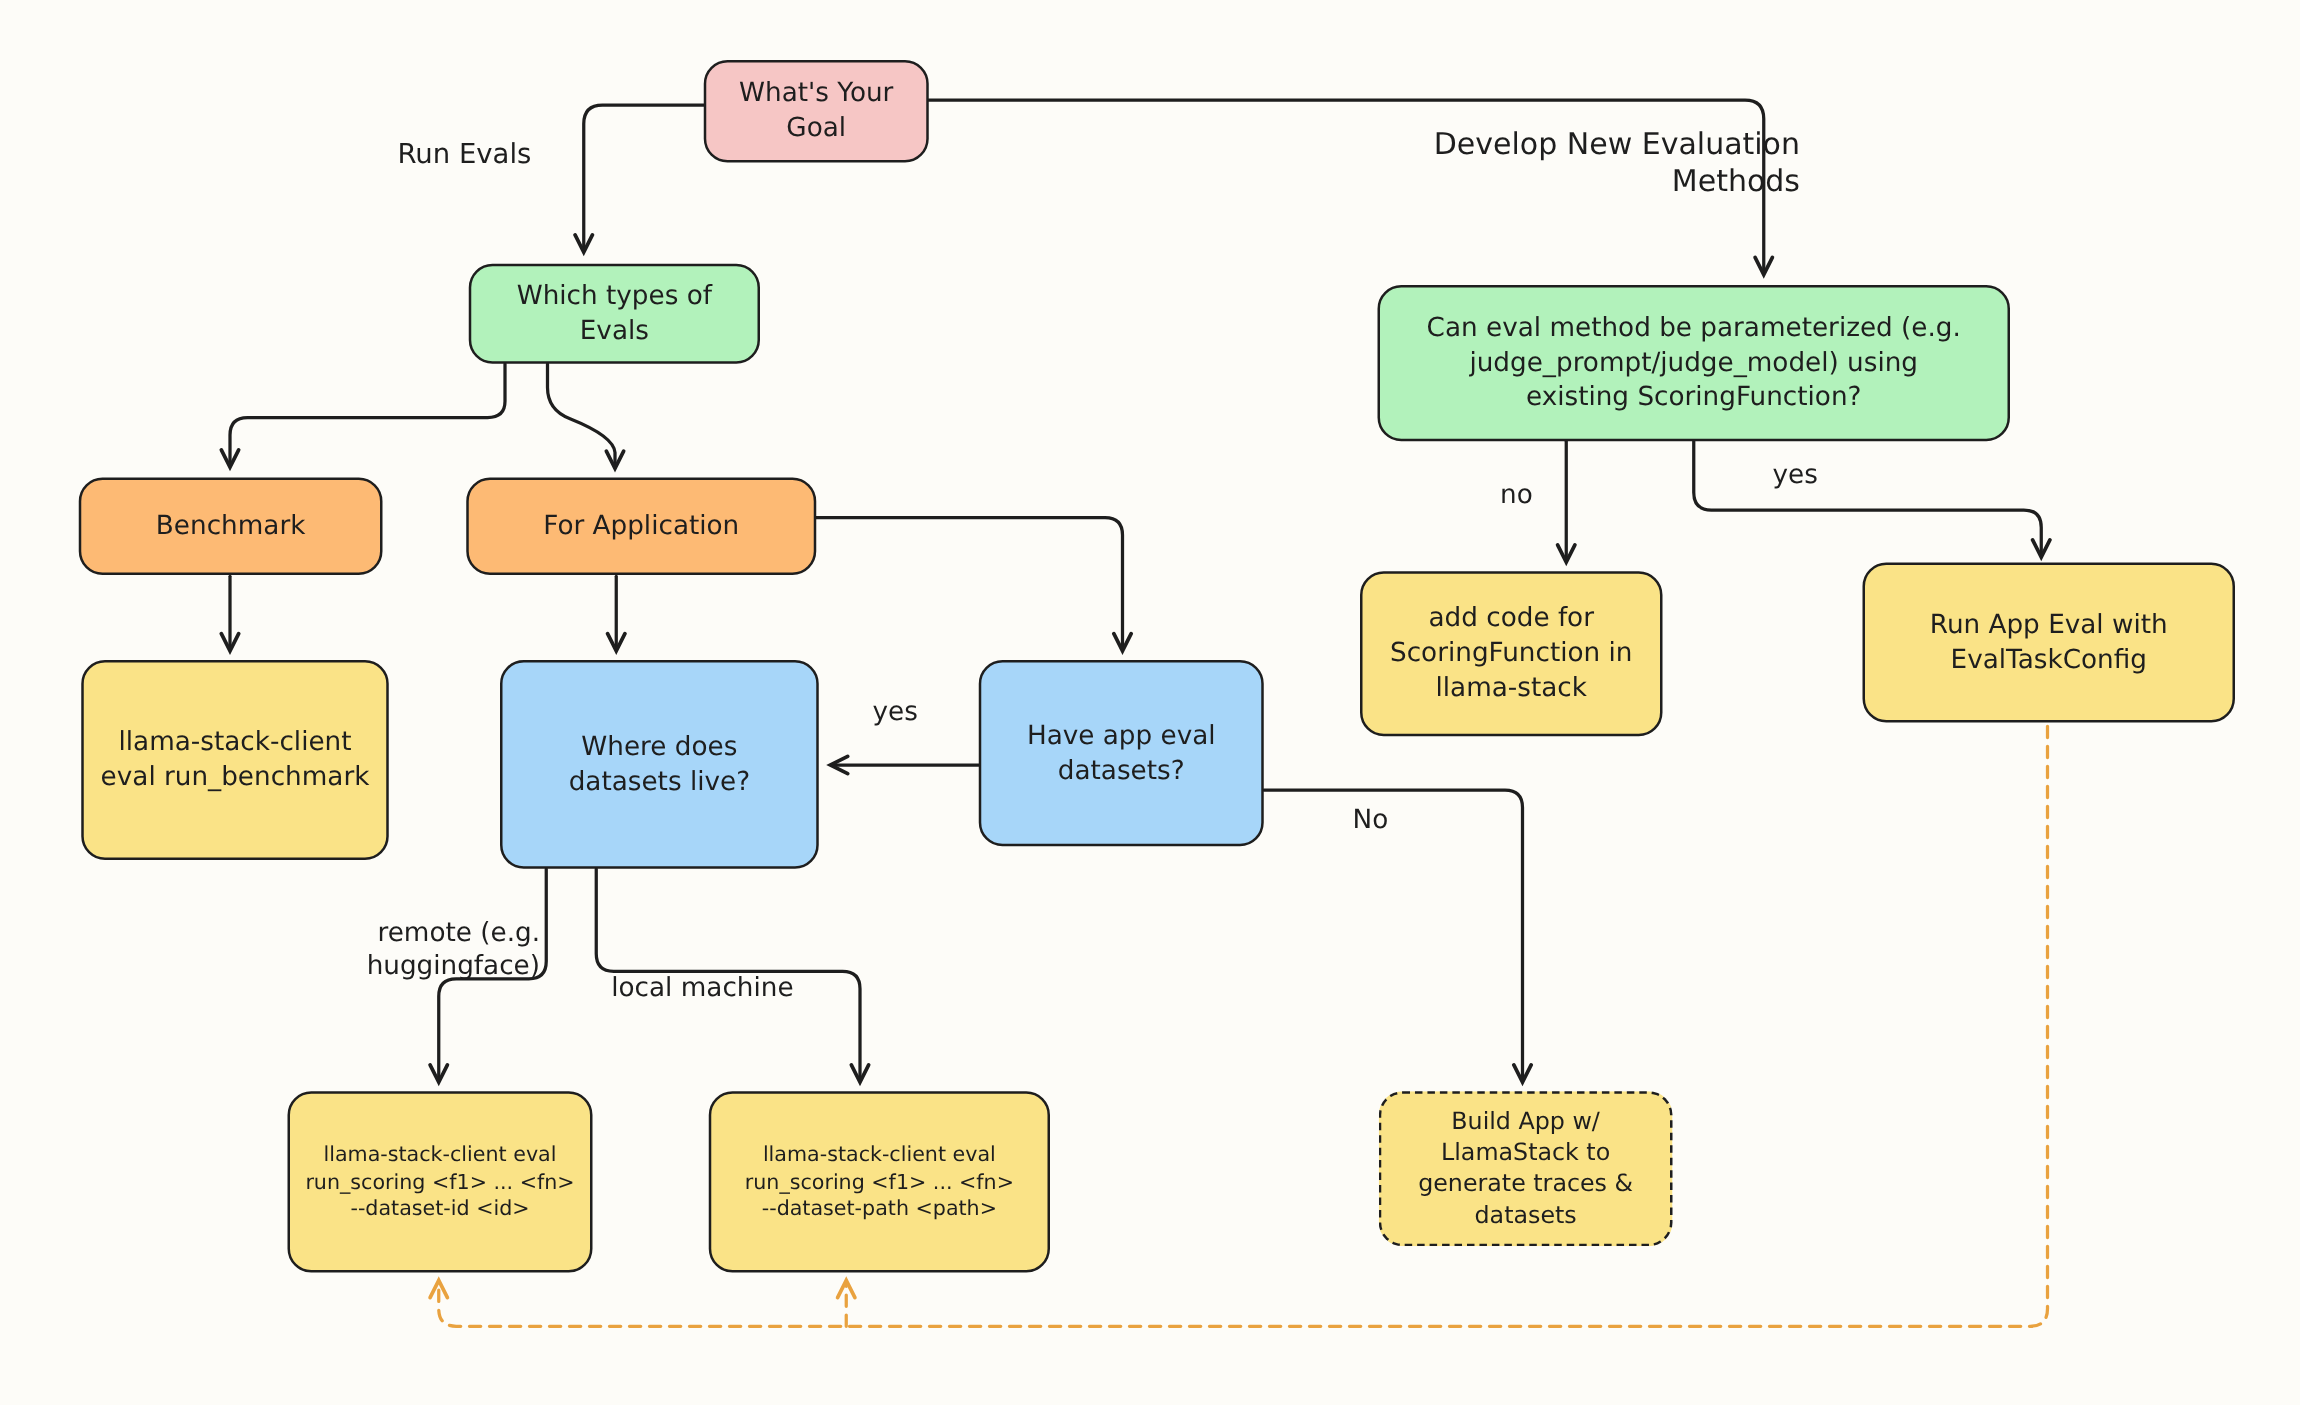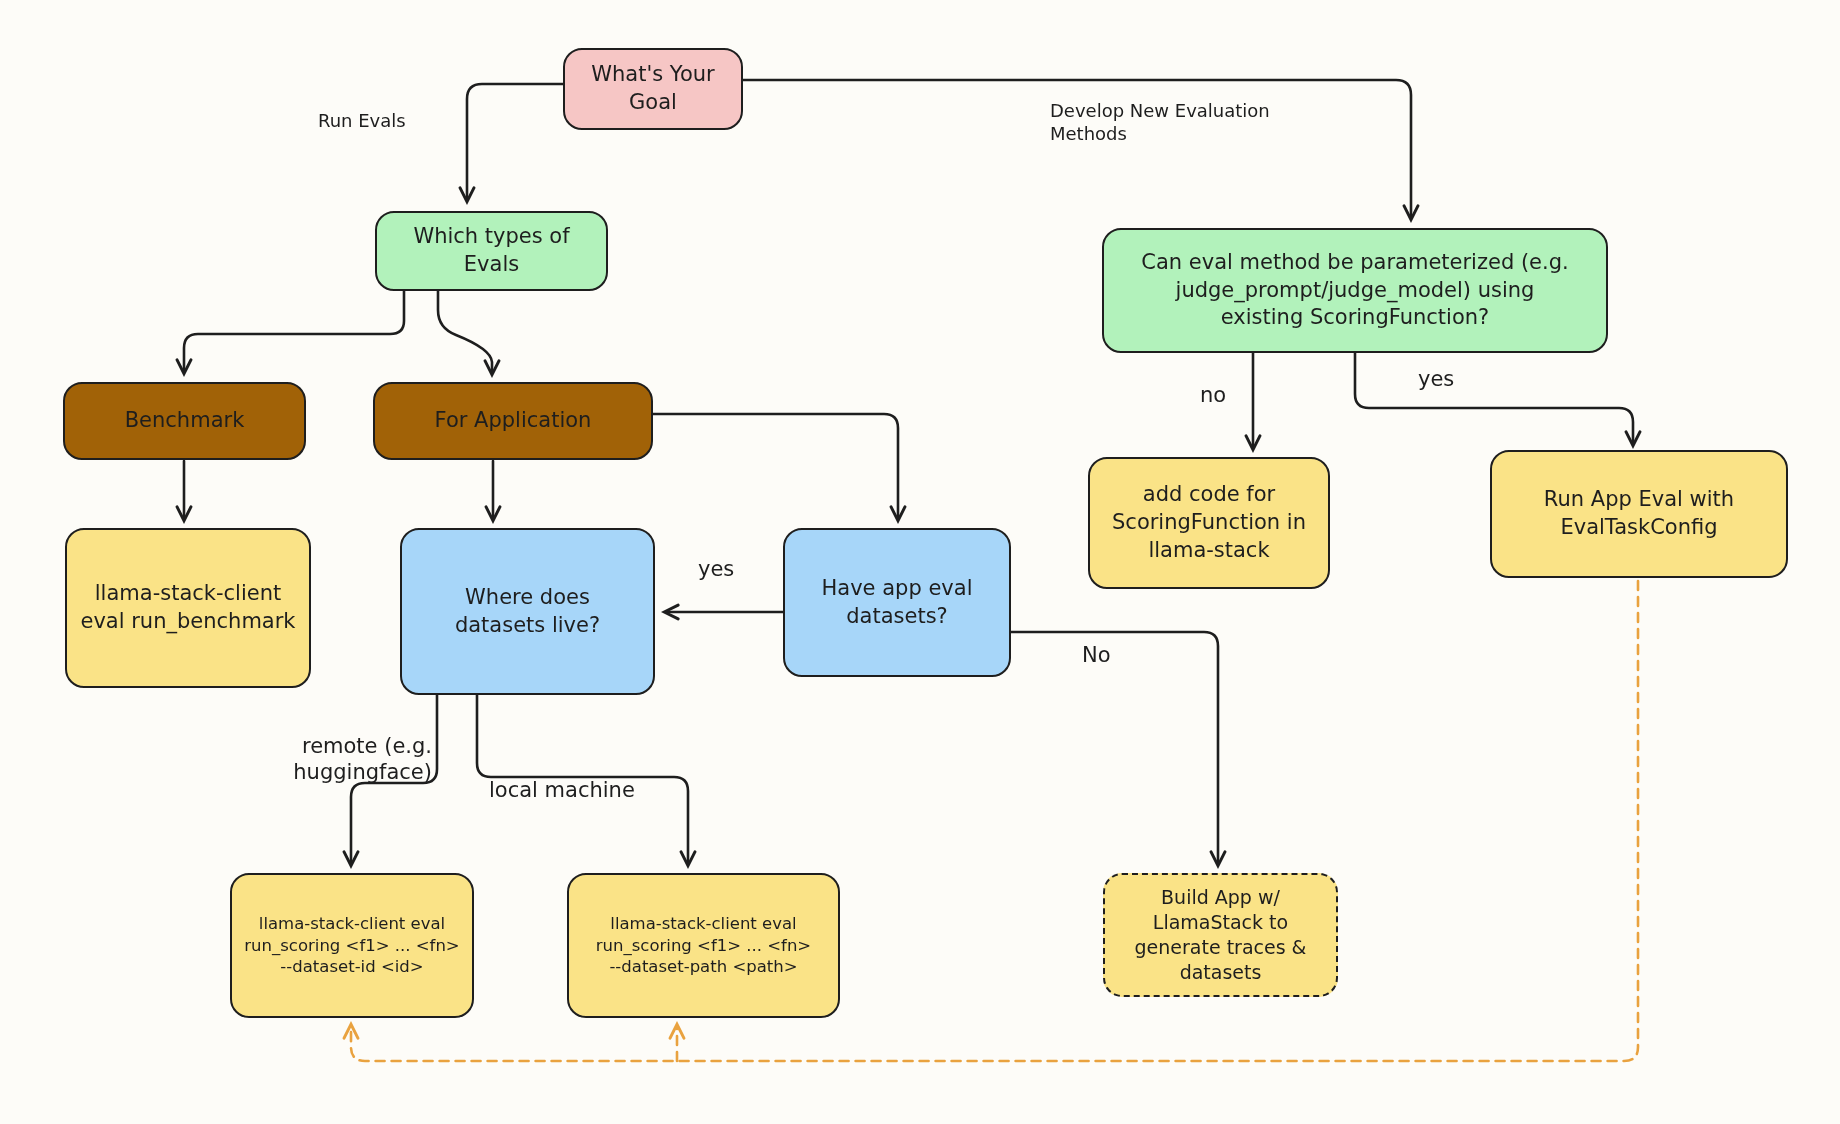--- a/index.html
+++ b/index.html
@@ -13,42 +13,42 @@
   .node{
     position:absolute;display:flex;align-items:center;justify-content:center;
     text-align:center;white-space:pre-line;line-height:1.32;
     border:2.6px solid #1e1e1e;border-radius:19px;
     font-size:21px;padding:4px 8px;box-sizing:border-box;
   }
   .pink{background:#f6c6c5;}
   .green{background:#b2f2bb;}
   .blue{background:#a7d6f9;}
   .yellow{background:#fae387;}
-  .white{background:#a16207;}
+  .white{background:#fdba74;}
   .dashed{border-style:dashed;}
   .elabel{
     position:absolute;white-space:pre-line;font-size:21px;line-height:1.25;
   }
   
   #n-goal{left:563px;top:48px;width:180px;height:82px;}
   #n-which{left:347px;top:211px;width:233px;height:80px;margin-left:28px;}
   #n-benchmark{left:63px;top:382px;width:243px;height:78px;}
   #n-forapp{left:373px;top:382px;width:280px;height:78px;}
   #n-runbench{left:65px;top:528px;width:246px;height:160px;}
   #n-where{left:400px;top:528px;width:255px;height:167px;}
   #n-have{left:783px;top:528px;width:228px;height:149px;}
   #n-canparam{left:1102px;top:228px;width:506px;height:125px;}
   #n-addcode{left:1088px;top:457px;width:242px;height:132px;}
   #n-runappeval{left:1490px;top:450px;width:298px;height:128px;}
   #n-scoringid{left:230px;top:873px;width:244px;height:145px;font-size:16.5px;}
   #n-scoringpath{left:567px;top:873px;width:273px;height:145px;font-size:16.5px;}
   #n-buildapp{left:1103px;top:873px;width:235px;height:124px;font-size:19px;}
   
-  #l-runevals{left:318px;top:110px;font-size:18px;}
-  #l-develop{left:1050px;top:100px;width:390px;text-align:left;font-size:18px;}
+  #l-runevals{left:318px;top:110px;font-size:22px;}
+  #l-develop{left:1050px;top:100px;width:390px;text-align:right;font-size:24px;}
   #l-noparam{left:1200px;top:382px;}
   #l-yesparam{left:1418px;top:366px;}
   #l-yeshave{left:698px;top:556px;}
   #l-nohave{left:1082px;top:642px;}
   #l-remote{left:160px;top:733px;width:272px;text-align:right;}
   #l-local{left:489px;top:777px;}
 </style>
 </head>
 <body>
 

